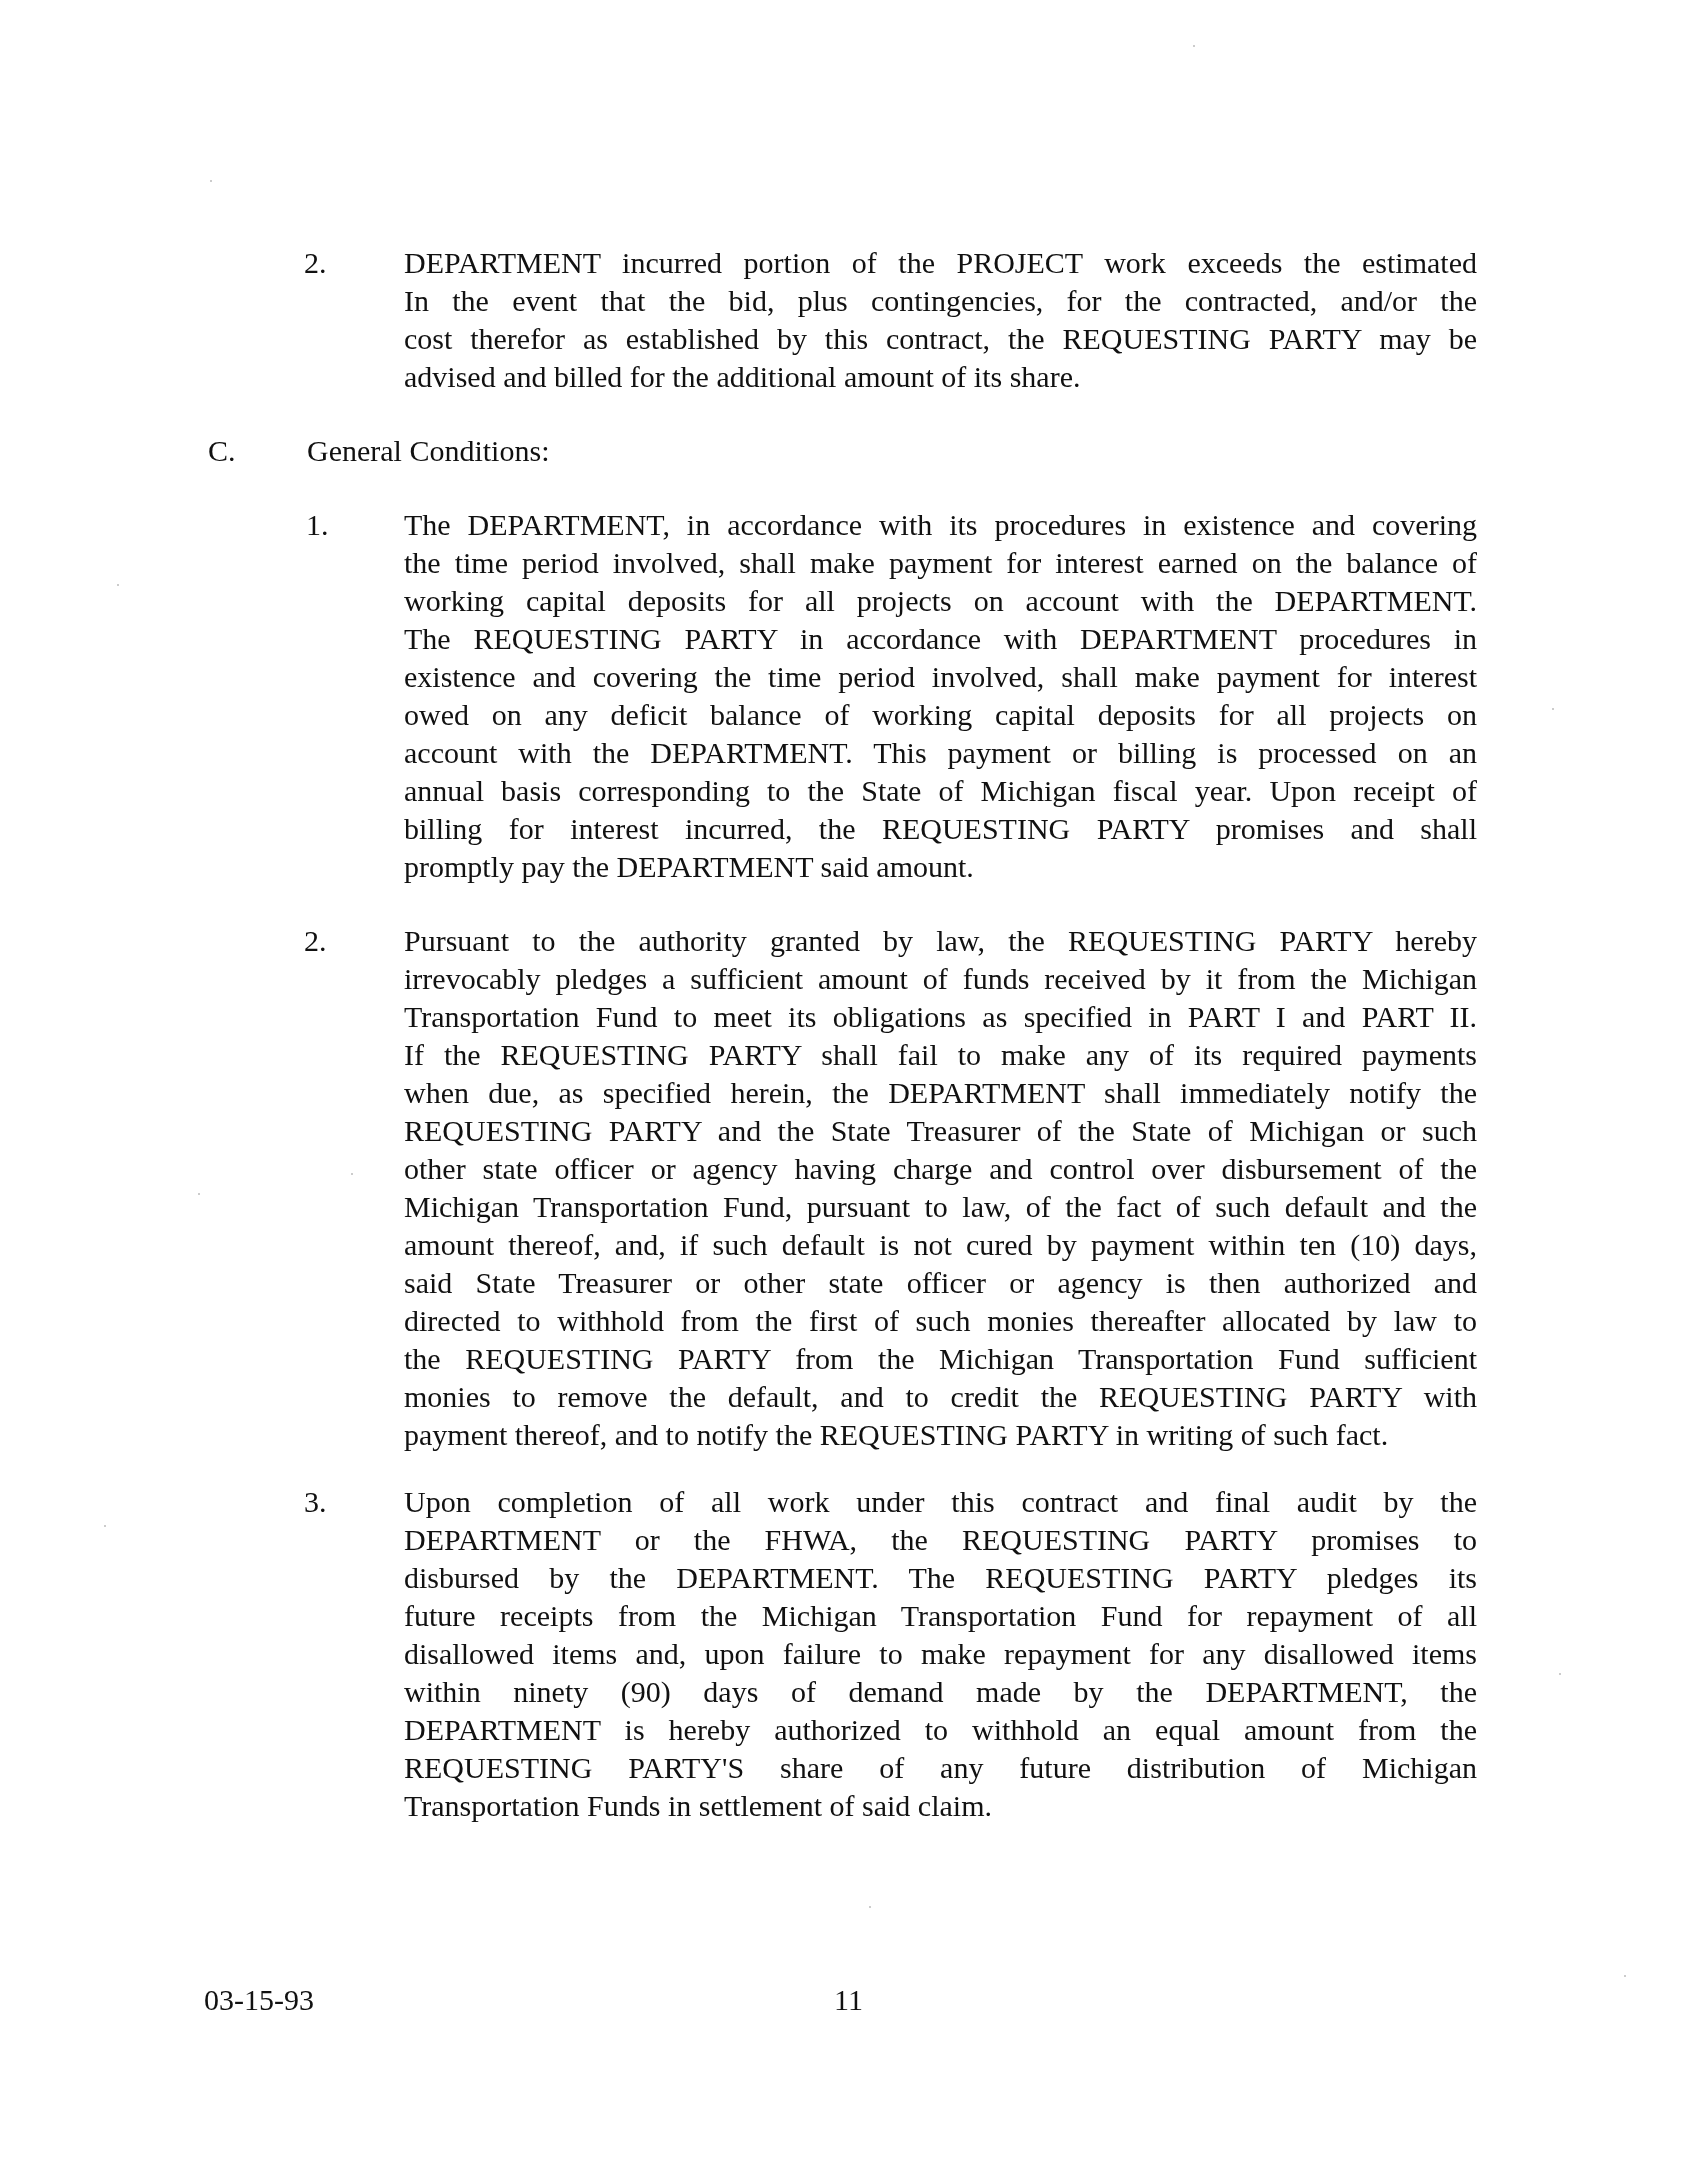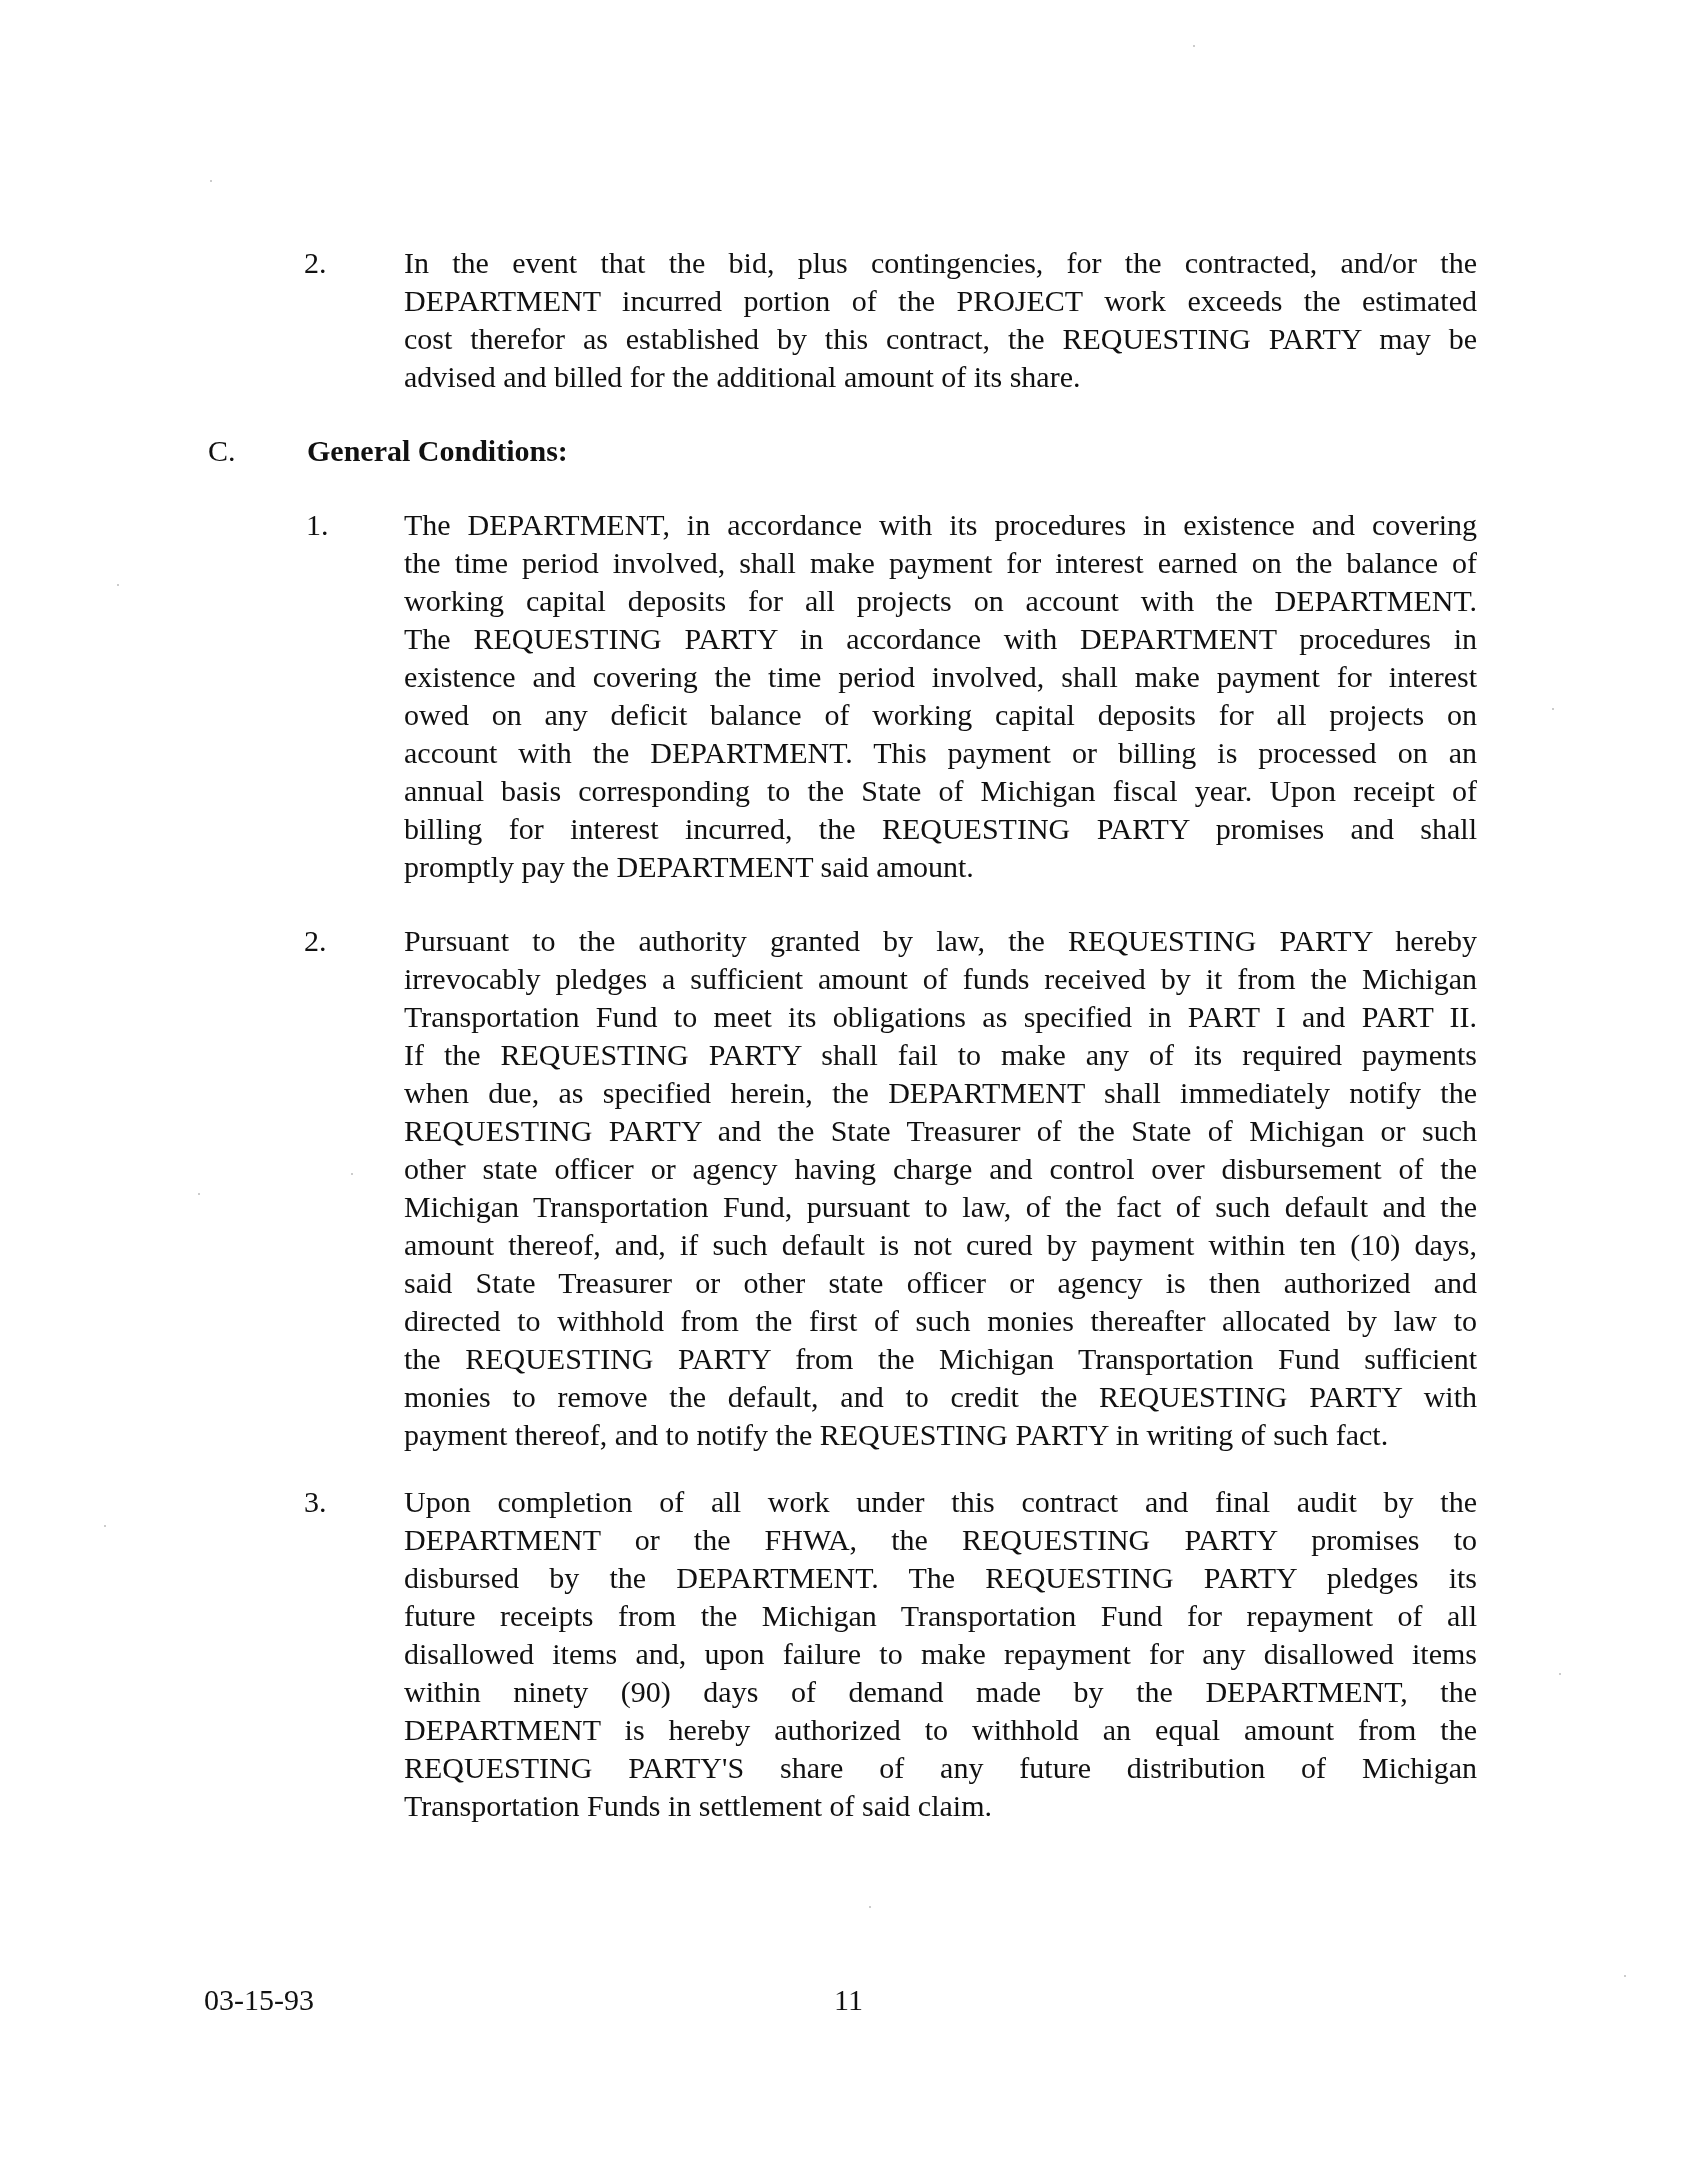--- a/index.html
+++ b/index.html
@@ -45,21 +45,20 @@
   .line.last {
     text-align: left;
     text-align-last: left;
   }
   .heading-text {
     position: absolute;
     left: 307px;
     font-size: 30px;
     line-height: 38px;
     white-space: nowrap;
-    font-weight: bold;
   }
   .footer-date {
     position: absolute;
     left: 204px;
     top: 1981px;
     font-size: 30px;
     line-height: 38px;
     white-space: nowrap;
   }
   .footer-page {
@@ -79,22 +78,22 @@
     border-radius: 1px;
   }
 </style>
 </head>
 <body>
 
 <div class="page">
 
   <div class="num" style="left:304px; top:244px;">2.</div>
   <div class="para" style="top:244px;">
+    <span class="line">DEPARTMENT incurred portion of the PROJECT work exceeds the estimated</span>
     <span class="line">In the event that the bid, plus contingencies, for the contracted, and/or the</span>
-    <span class="line">DEPARTMENT incurred portion of the PROJECT work exceeds the estimated</span>
     <span class="line">cost therefor as established by this contract, the REQUESTING PARTY may be</span>
     <span class="line last">advised and billed for the additional amount of its share.</span>
   </div>
 
   <div class="num" style="left:208px; top:432px;">C.</div>
   <div class="heading-text" style="top:432px;">General Conditions:</div>
 
   <div class="num" style="left:306px; top:506px;">1.</div>
   <div class="para" style="top:506px;">
     <span class="line">The DEPARTMENT, in accordance with its procedures in existence and covering</span>

